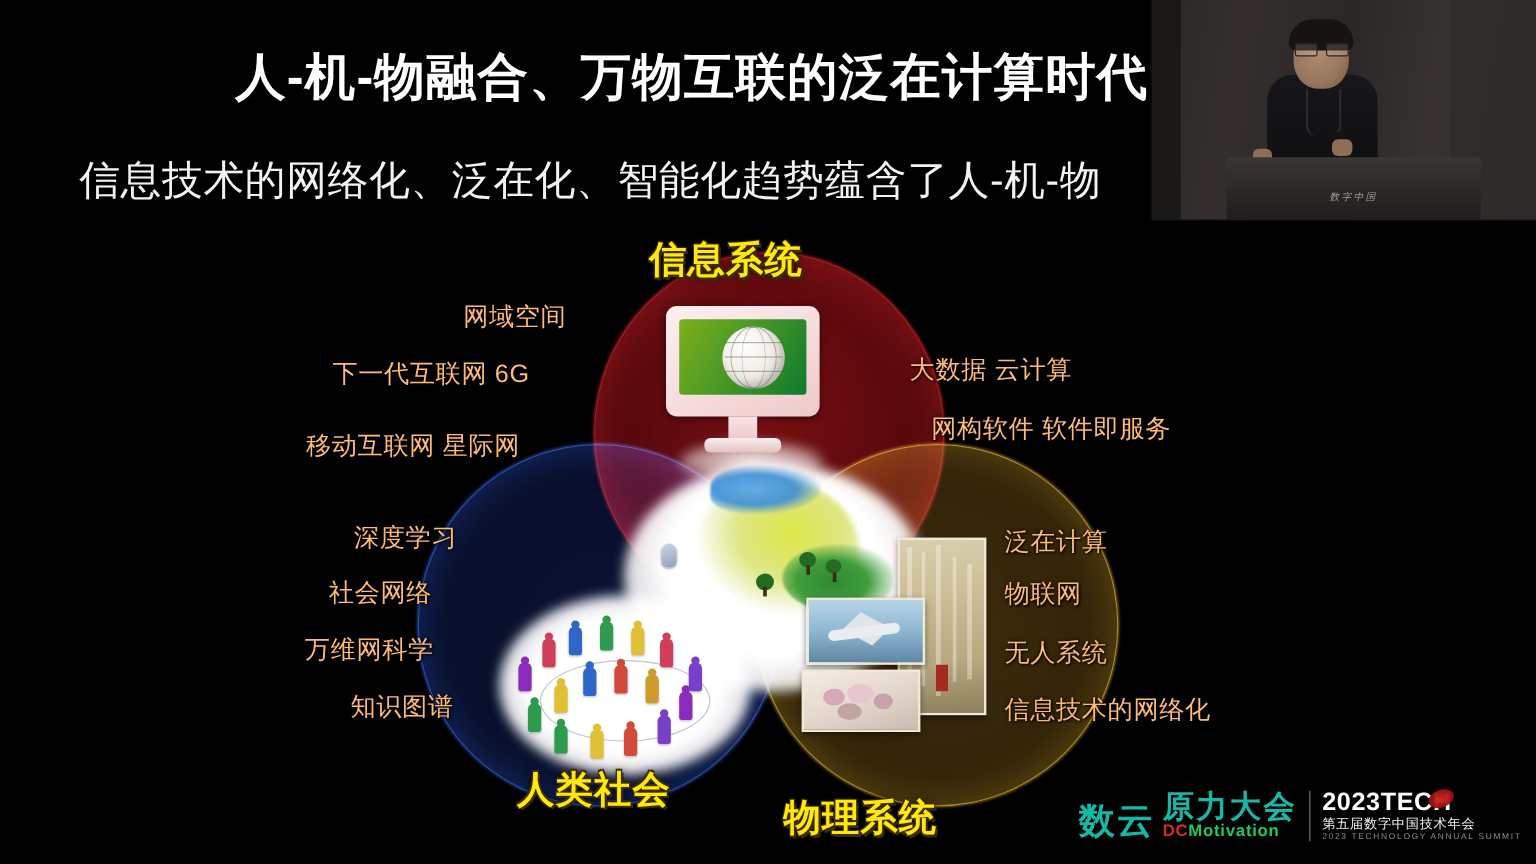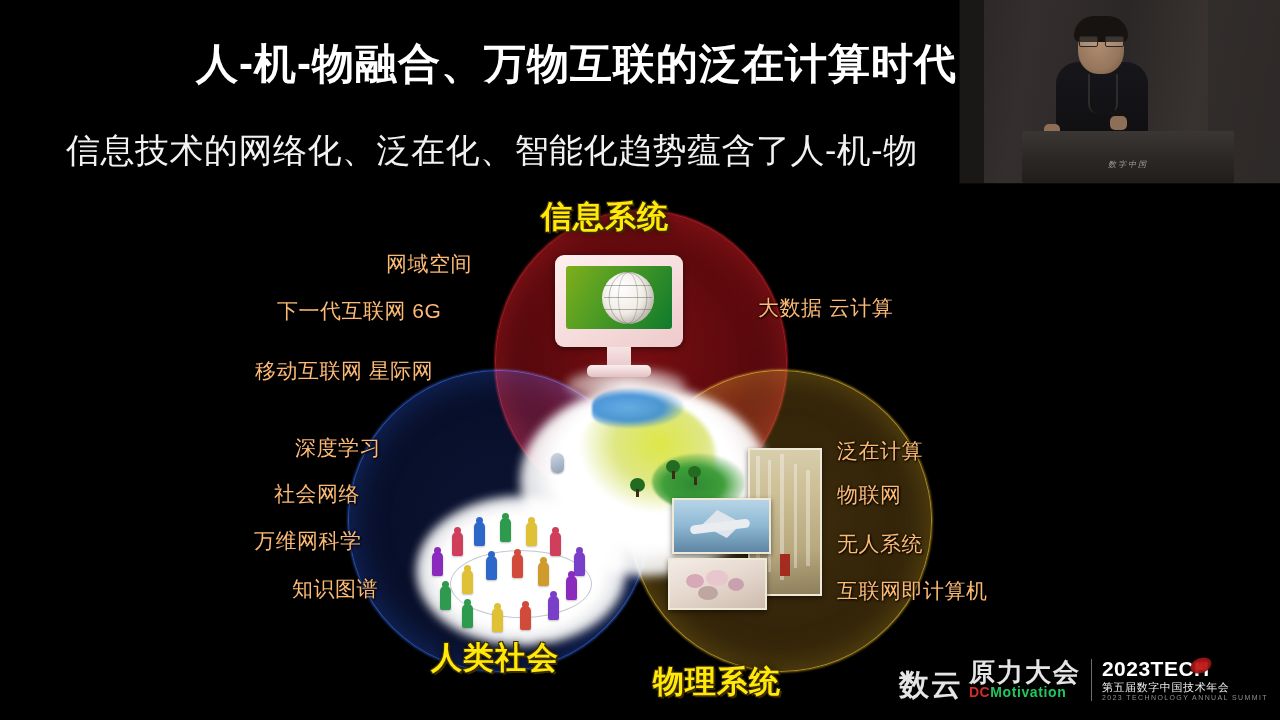--- a/index.html
+++ b/index.html
@@ -335,21 +335,21 @@
   
   #brand {
     position:absolute; right: 12px; bottom: 18px;
     display:flex; align-items:center; gap:10px;
     z-index: 12;
   }
   .brand-main {
     display:flex; align-items:flex-end; gap:6px;
   }
   .brand-cn {
-    color:#e5e5e5; font-size:30px; font-weight:bold; letter-spacing:2px;
+    color:#14b8a6; font-size:30px; font-weight:bold; letter-spacing:2px;
     line-height: 1;
     text-shadow: 0 0 3px rgba(0,0,0,.8);
   }
   .brand-stack { display:flex; flex-direction:column; align-items:flex-start; }
   .brand-en { font-size:14px; font-weight:bold; letter-spacing:.6px; line-height:1.1; }
   .brand-en .dc { color:#d42a2a; }
   .brand-en .rest { color:#22c55e; }
   .brand-divider { width:1px; height:42px; background:#6e6e6e; }
   .brand-right { display:flex; flex-direction:column; align-items:flex-start; line-height:1.15; }
   .brand-year {
@@ -458,30 +458,31 @@
 
   <div class="venn-label" id="label-info">信息系统</div>
   <div class="venn-label" id="label-human">人类社会</div>
   <div class="venn-label" id="label-phys">物理系统</div>
 
   <div class="anno" style="left:386px; top:250px;">网域空间</div>
   <div class="anno" style="left:277px; top:297px;">下一代互联网  6G</div>
   <div class="anno" style="left:255px; top:357px;">移动互联网  星际网</div>
 
   <div class="anno" style="left:758px; top:294px;">大数据      云计算</div>
+  <div class="anno" style="left:776px; top:343px;">网构软件   软件即服务</div>
 
   <div class="anno" style="left:295px; top:434px;">深度学习</div>
   <div class="anno" style="left:274px; top:480px;">社会网络</div>
   <div class="anno" style="left:254px; top:527px;">万维网科学</div>
   <div class="anno" style="left:292px; top:575px;">知识图谱</div>
 
   <div class="anno" style="left:837px; top:437px;">泛在计算</div>
   <div class="anno" style="left:837px; top:481px;">物联网</div>
   <div class="anno" style="left:837px; top:530px;">无人系统</div>
-  <div class="anno" style="left:837px; top:577px;">互联网即计算机</div>
+  <div class="anno" style="left:837px; top:577px;">信息技术的网络化</div>
 
   <div id="pip">
     <div class="wall"></div>
     <div class="panel-a"></div>
     <div class="panel-b"></div>
     <div class="body"></div>
     <div class="lanyard"></div>
     <div class="head"></div>
     <div class="hair"></div>
     <div class="glasses">

